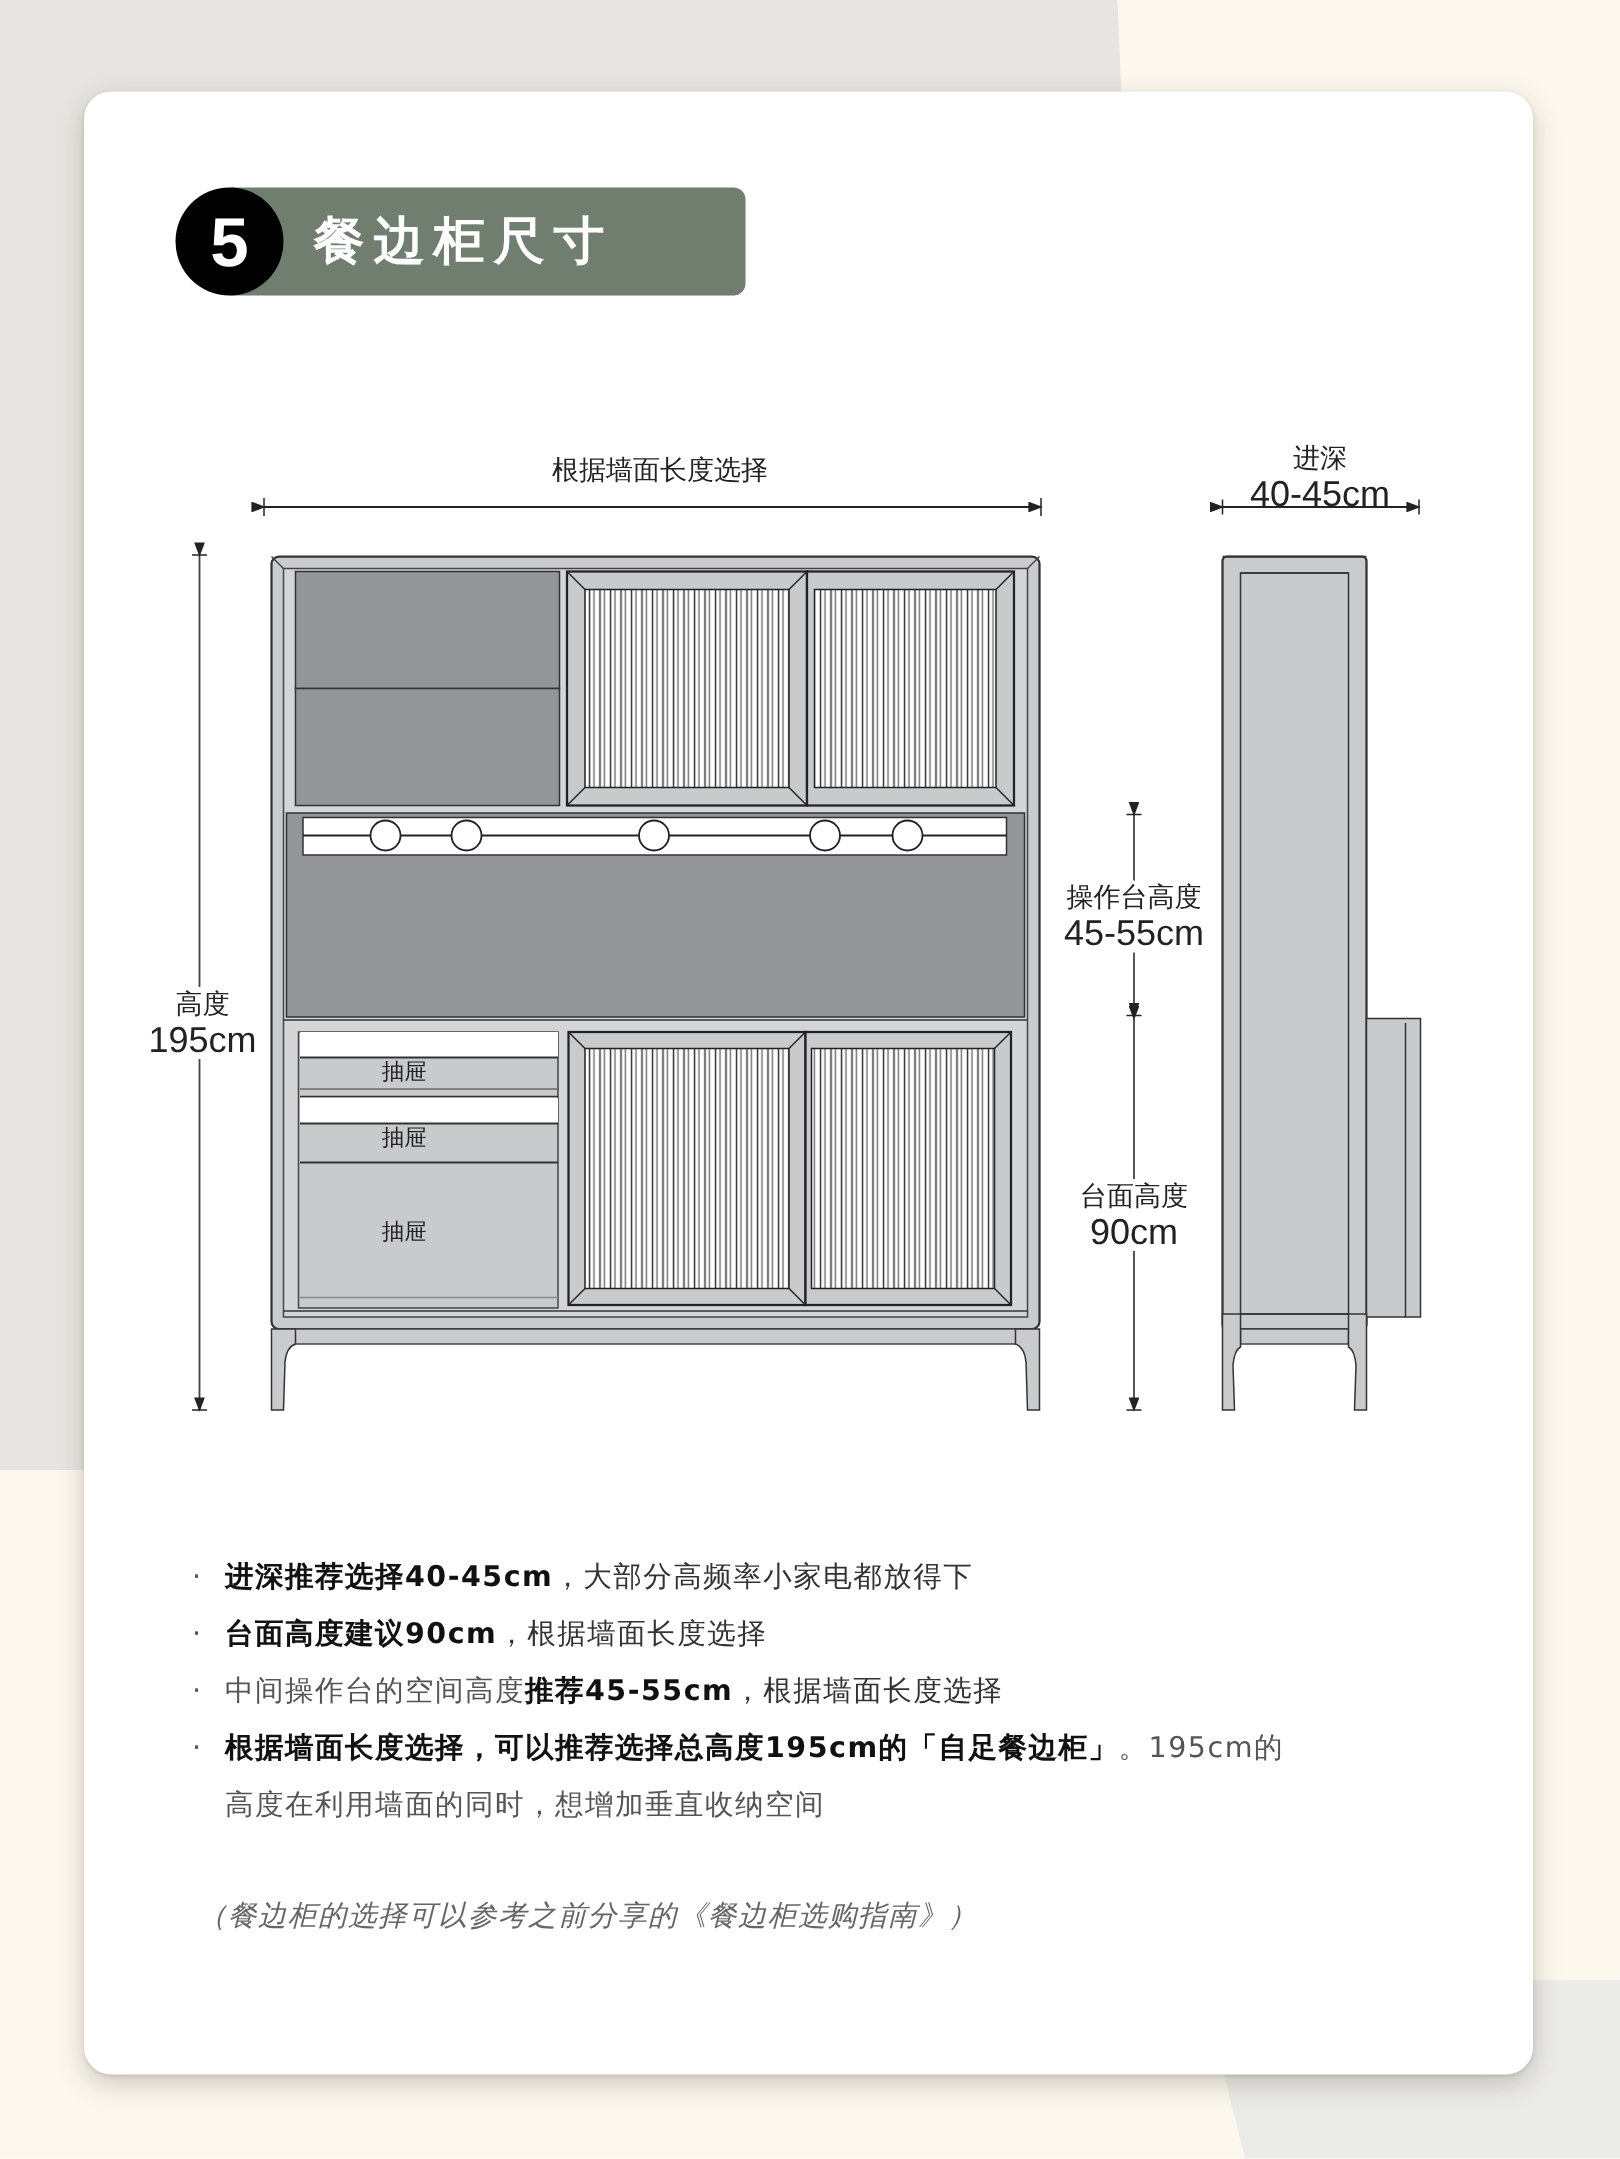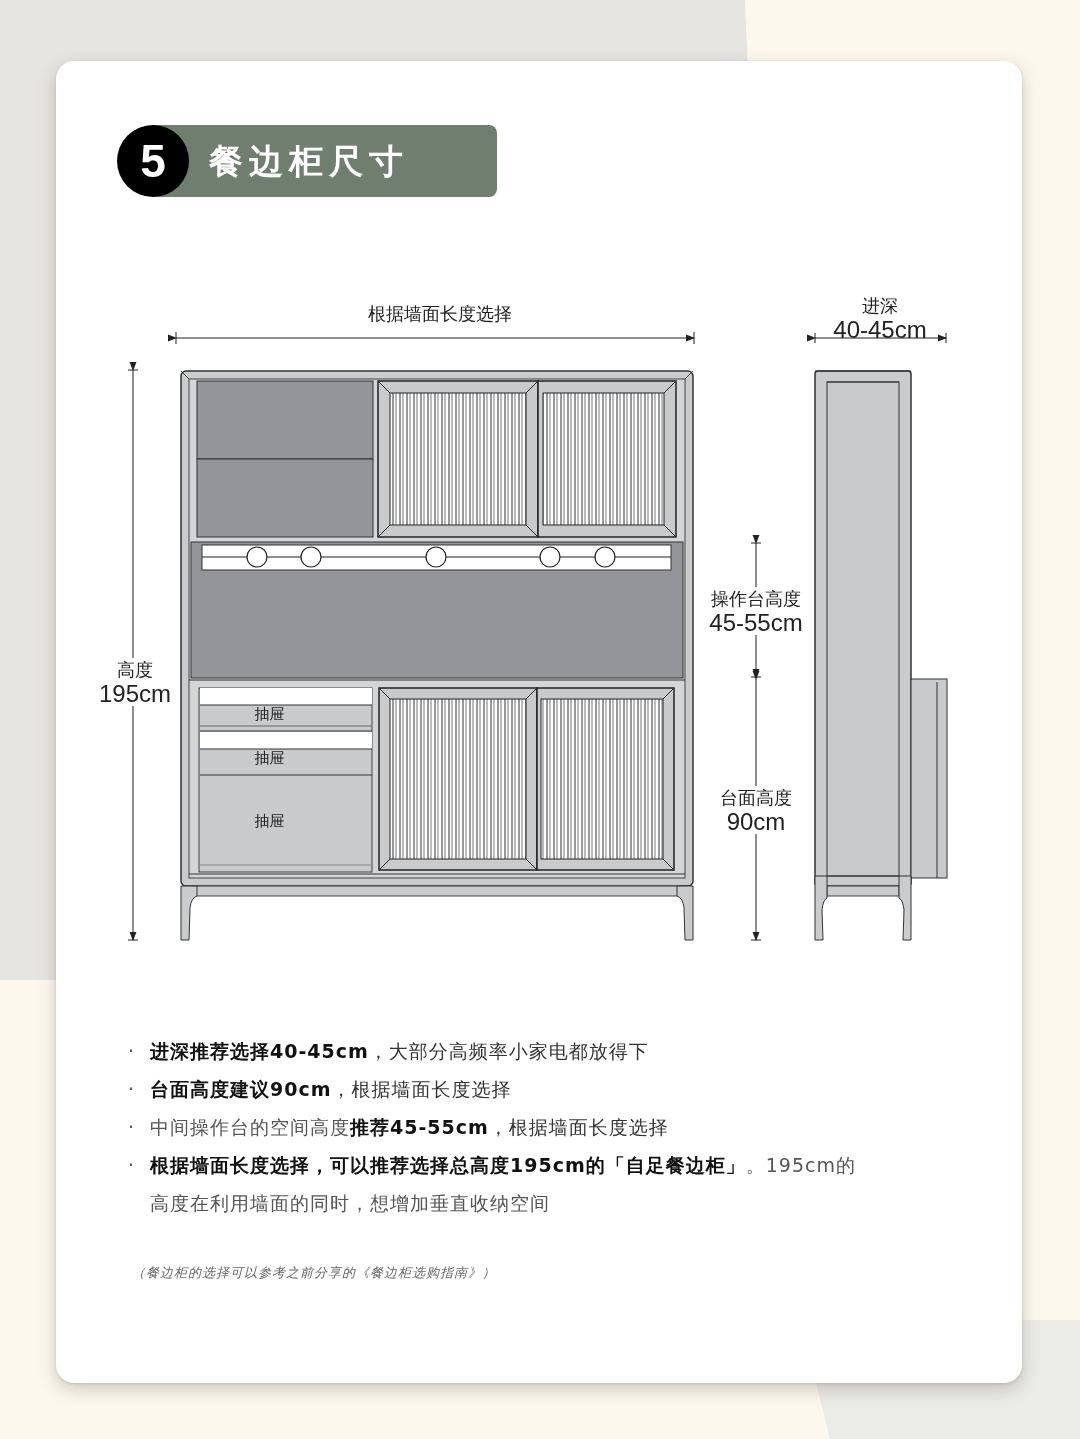--- a/index.html
+++ b/index.html
@@ -52,21 +52,21 @@
 
     .notes { position: absolute; left: 128px; top: 1032px; width: 840px; }
     .note {
       position: relative; padding-left: 22px; font-size: 19px; line-height: 38px;
       color: #333; letter-spacing: 1px;
     }
     .note .dot { position: absolute; left: 0; top: 0; color: #555; }
     .note b { font-weight: bold; color: #111; }
     .note .light { color: #555; }
     .footnote {
-      position: absolute; left: 132px; top: 1264px; font-size: 13px; color: #666;
+      position: absolute; left: 132px; top: 1264px; font-size: 19px; color: #666;
       font-style: italic; letter-spacing: 1px;
     }
   </style>
 </head>
 <body>
 
 <div class="bg">
   <svg width="1080" height="1439" viewBox="0 0 1080 1439">
     <rect x="0" y="0" width="1080" height="1439" fill="#fcf8ee"></rect>
     <polygon points="0,0 745,0 790,980 0,980" fill="#e7e5e1"></polygon>

